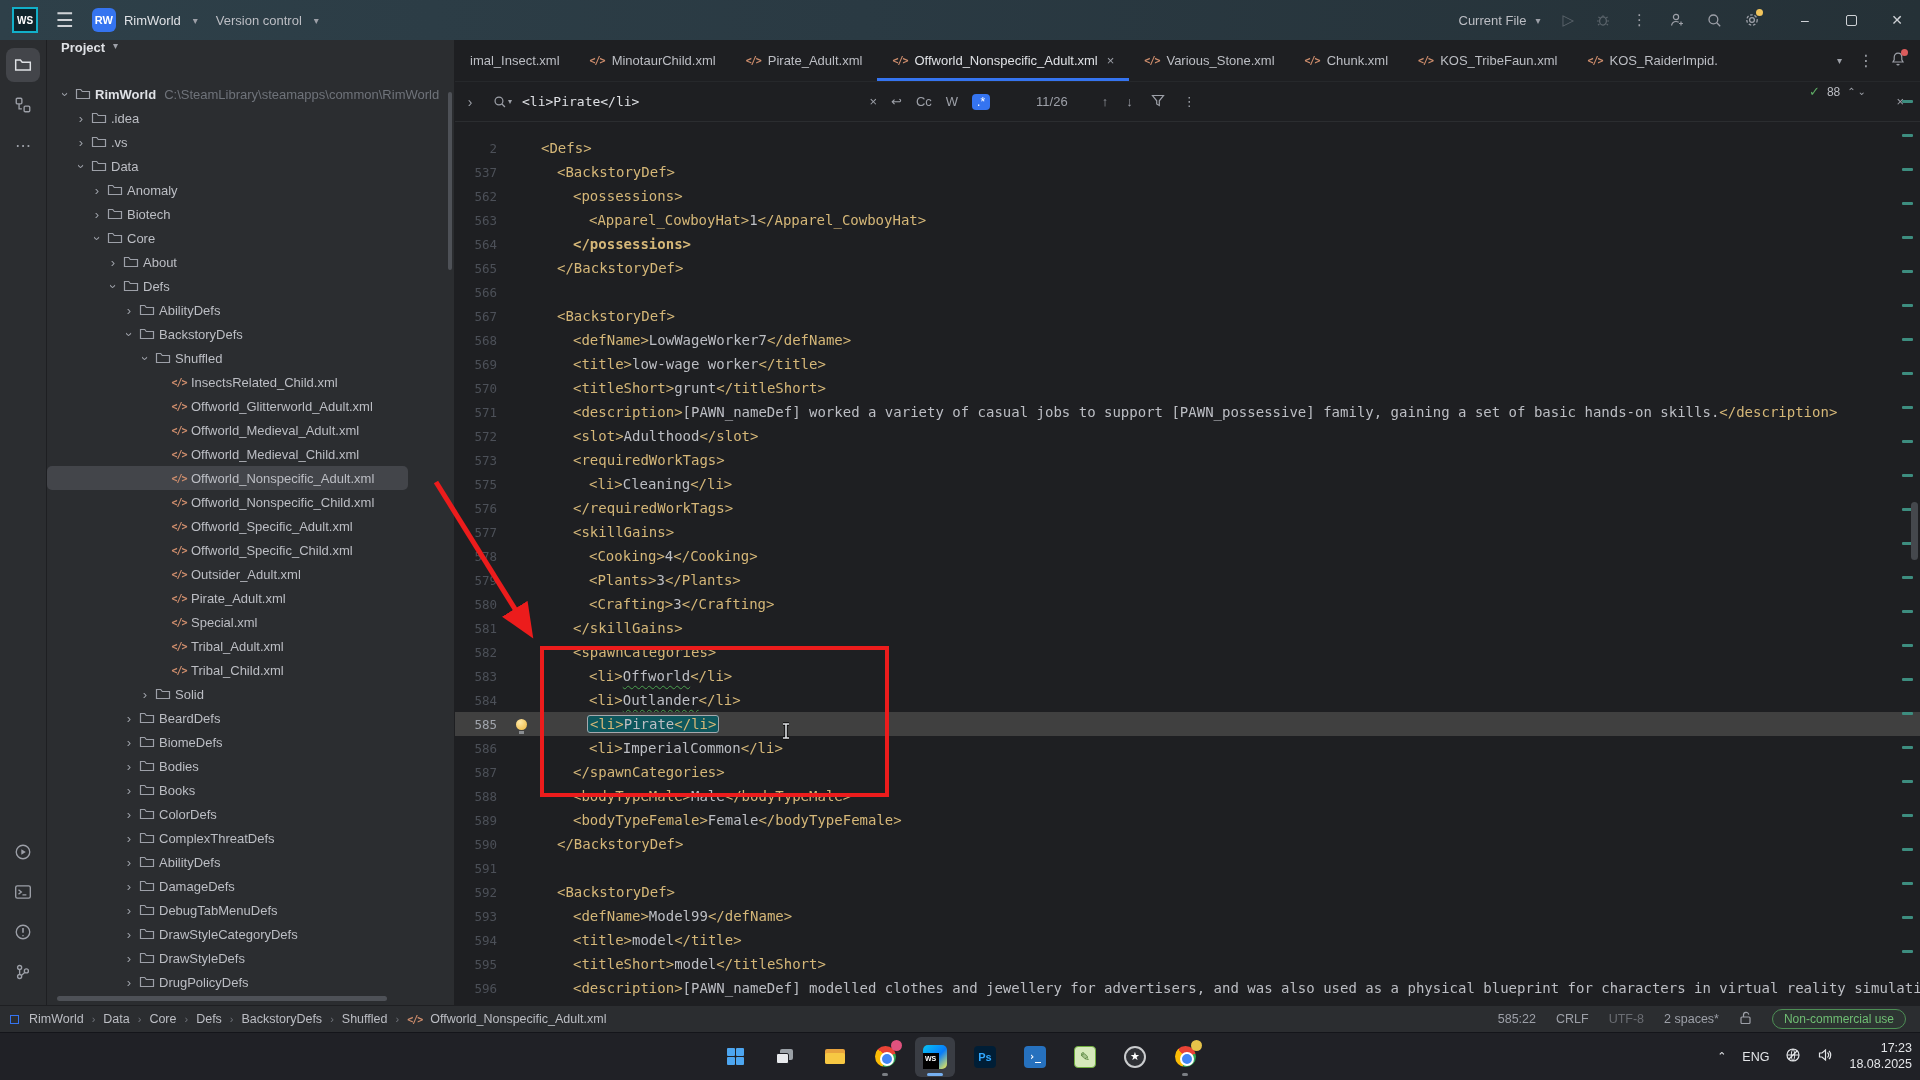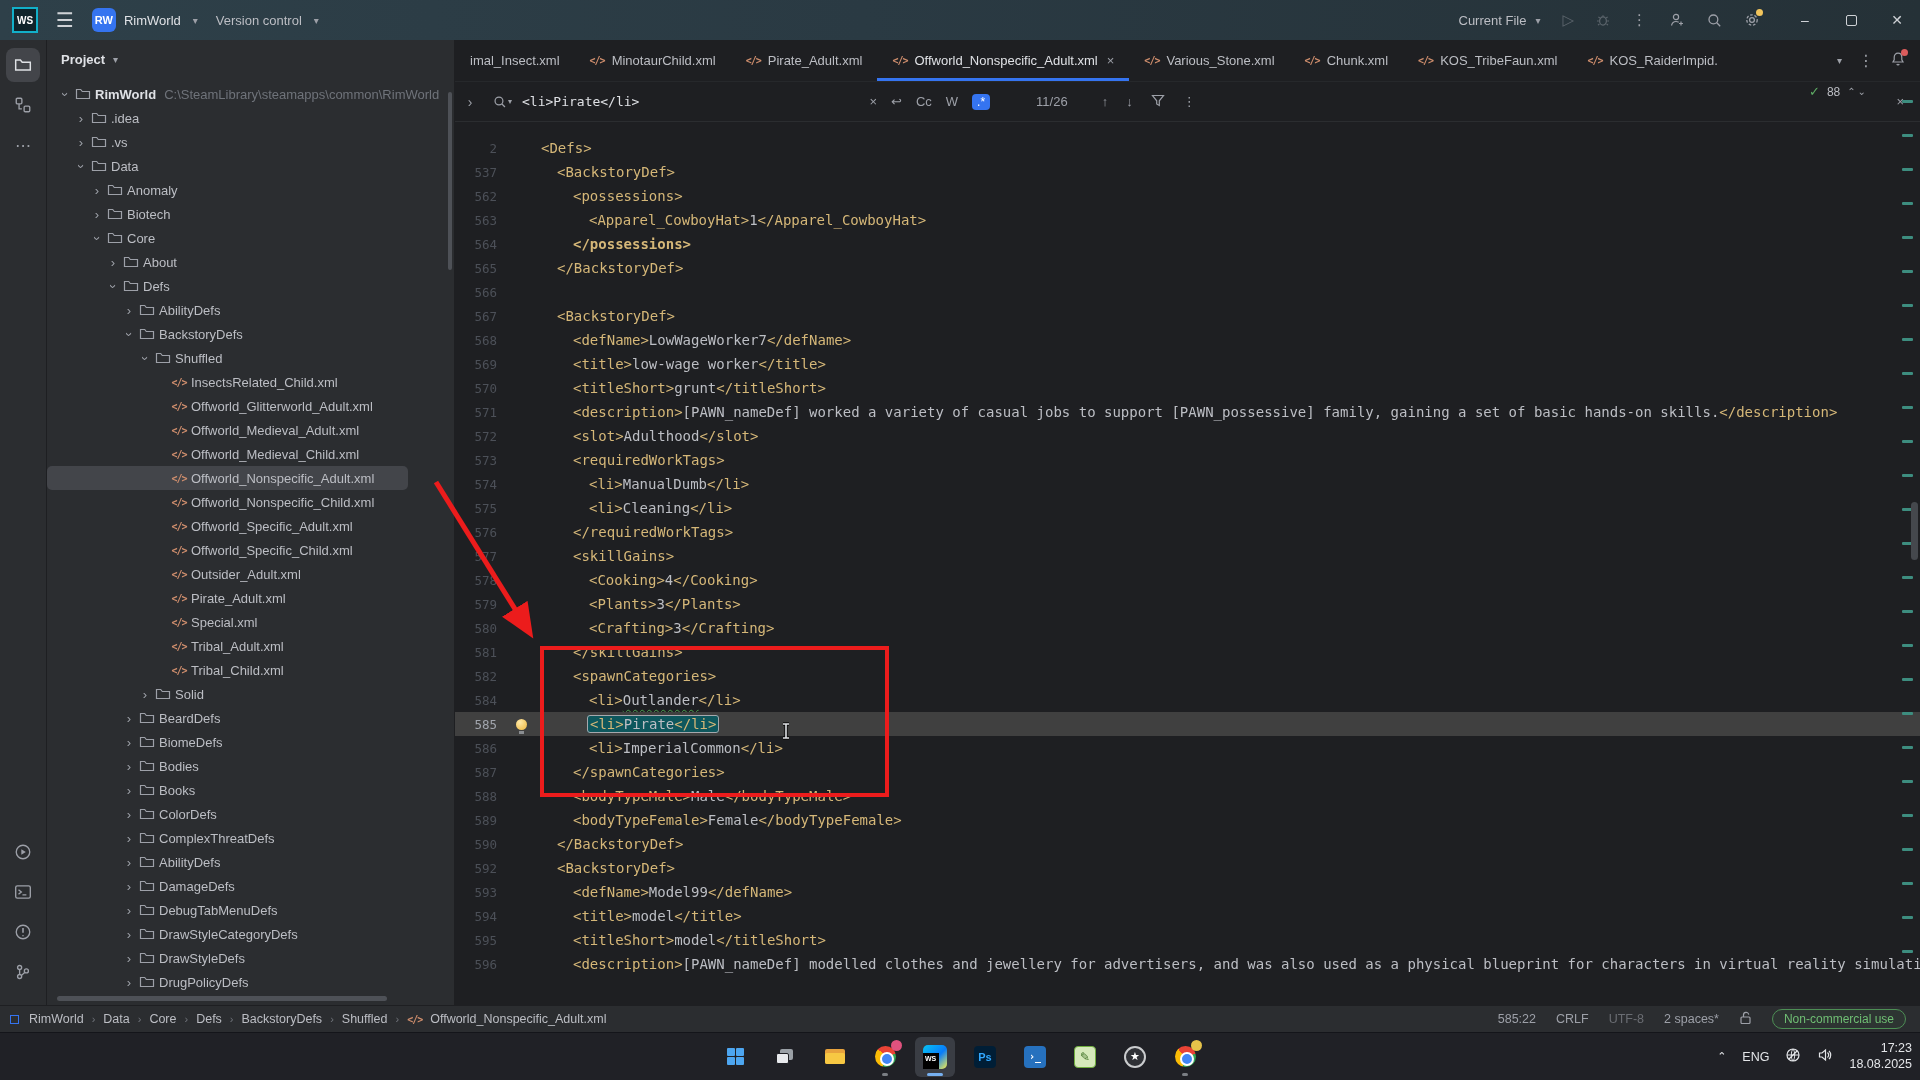--- a/index.html
+++ b/index.html
@@ -35,21 +35,21 @@
     border-right:1px solid #1e1f22; display:flex; flex-direction:column; align-items:center; padding-top:8px; }
   .rail-btn { width:34px; height:34px; border-radius:8px; display:flex; align-items:center; justify-content:center;
     margin-bottom:6px; color:#9da0a8; cursor:pointer; }
   .rail-btn.active { background:#43454a; color:#dfe1e5; }
   .rail-spacer { flex:1; }
   .rail-bottom { display:flex; flex-direction:column; align-items:center; margin-bottom:10px; }
 
   
   .projpanel { position:absolute; left:47px; top:40px; width:408px; height:965px; background:#2b2d30;
     border-right:1px solid #1e1f22; overflow:hidden; }
-  .proj-header { height:38px; display:flex; align-items:center; padding-left:14px; gap:4px; }
+  .proj-header { height:38px; display:flex; align-items:flex-start; padding-left:14px; gap:4px; }
   .proj-title { color:#dfe1e5; font-size:13px; font-weight:bold; }
   #tree { position:absolute; left:0; top:42px; width:100%; }
   .trow { height:24px; display:flex; align-items:center; font-size:13px; color:#bcbec4; white-space:nowrap; cursor:pointer; }
   .trow.selected { background:#43454a; border-radius:5px; margin-right:46px; }
   .chev { width:16px; flex:0 0 16px; text-align:center; color:#9da0a8; font-size:13px; display:inline-block; }
   .chev.open { transform:rotate(90deg); }
   .ticon { width:20px; flex:0 0 20px; display:flex; align-items:center; justify-content:center; }
   .xicon { color:#cf8e6d; font-family:"DejaVu Sans Mono",monospace; font-size:10px; font-weight:bold; letter-spacing:-1px; }
   .tlabel { margin-left:2px; }
   .tlabel.bold { font-weight:bold; color:#dfe1e5; }
@@ -695,36 +695,37 @@
           <div class="code-row"><span class="ln">564</span><span class="lnicon"></span><span class="ct" style="padding-left: 32px; font-weight: bold;"><span class="seg-t">&lt;/possessions&gt;</span></span></div>
           <div class="code-row"><span class="ln">565</span><span class="lnicon"></span><span class="ct" style="padding-left: 16px;"><span class="seg-t">&lt;/BackstoryDef&gt;</span></span></div>
           <div class="code-row"><span class="ln">566</span><span class="lnicon"></span><span class="ct" style="padding-left: 0px;"></span></div>
           <div class="code-row"><span class="ln">567</span><span class="lnicon"></span><span class="ct" style="padding-left: 16px;"><span class="seg-t">&lt;BackstoryDef&gt;</span></span></div>
           <div class="code-row"><span class="ln">568</span><span class="lnicon"></span><span class="ct" style="padding-left: 32px;"><span class="seg-t">&lt;defName&gt;</span><span class="seg-v">LowWageWorker7</span><span class="seg-t">&lt;/defName&gt;</span></span></div>
           <div class="code-row"><span class="ln">569</span><span class="lnicon"></span><span class="ct" style="padding-left: 32px;"><span class="seg-t">&lt;title&gt;</span><span class="seg-v">low-wage worker</span><span class="seg-t">&lt;/title&gt;</span></span></div>
           <div class="code-row"><span class="ln">570</span><span class="lnicon"></span><span class="ct" style="padding-left: 32px;"><span class="seg-t">&lt;titleShort&gt;</span><span class="seg-v">grunt</span><span class="seg-t">&lt;/titleShort&gt;</span></span></div>
           <div class="code-row"><span class="ln">571</span><span class="lnicon"></span><span class="ct" style="padding-left: 32px;"><span class="seg-t">&lt;description&gt;</span><span class="seg-v">[PAWN_nameDef] worked a variety of casual jobs to support [PAWN_possessive] family, gaining a set of basic hands-on skills.</span><span class="seg-t">&lt;/description&gt;</span></span></div>
           <div class="code-row"><span class="ln">572</span><span class="lnicon"></span><span class="ct" style="padding-left: 32px;"><span class="seg-t">&lt;slot&gt;</span><span class="seg-v">Adulthood</span><span class="seg-t">&lt;/slot&gt;</span></span></div>
           <div class="code-row"><span class="ln">573</span><span class="lnicon"></span><span class="ct" style="padding-left: 32px;"><span class="seg-t">&lt;requiredWorkTags&gt;</span></span></div>
-          <div class="code-row"><span class="ln">574</span><span class="lnicon"></span><span class="ct" style="padding-left: 48px;"><span class="seg-t">&lt;li&gt;</span><span class="seg-v">ManualDumb</span><span class="seg-t">&lt;/li&gt;</span></span></div>
           <div class="code-row"><span class="ln">575</span><span class="lnicon"></span><span class="ct" style="padding-left: 48px;"><span class="seg-t">&lt;li&gt;</span><span class="seg-v">Cleaning</span><span class="seg-t">&lt;/li&gt;</span></span></div>
           <div class="code-row"><span class="ln">576</span><span class="lnicon"></span><span class="ct" style="padding-left: 32px;"><span class="seg-t">&lt;/requiredWorkTags&gt;</span></span></div>
           <div class="code-row"><span class="ln">577</span><span class="lnicon"></span><span class="ct" style="padding-left: 32px;"><span class="seg-t">&lt;skillGains&gt;</span></span></div>
           <div class="code-row"><span class="ln">578</span><span class="lnicon"></span><span class="ct" style="padding-left: 48px;"><span class="seg-t">&lt;Cooking&gt;</span><span class="seg-v">4</span><span class="seg-t">&lt;/Cooking&gt;</span></span></div>
           <div class="code-row"><span class="ln">579</span><span class="lnicon"></span><span class="ct" style="padding-left: 48px;"><span class="seg-t">&lt;Plants&gt;</span><span class="seg-v">3</span><span class="seg-t">&lt;/Plants&gt;</span></span></div>
           <div class="code-row"><span class="ln">580</span><span class="lnicon"></span><span class="ct" style="padding-left: 48px;"><span class="seg-t">&lt;Crafting&gt;</span><span class="seg-v">3</span><span class="seg-t">&lt;/Crafting&gt;</span></span></div>
           <div class="code-row"><span class="ln">581</span><span class="lnicon"></span><span class="ct" style="padding-left: 32px;"><span class="seg-t">&lt;/skillGains&gt;</span></span></div>
           <div class="code-row"><span class="ln">582</span><span class="lnicon"></span><span class="ct" style="padding-left: 32px;"><span class="seg-t">&lt;spawnCategories&gt;</span></span></div>
+          <div class="code-row"><span class="ln">583</span><span class="lnicon"></span><span class="ct" style="padding-left: 48px;"><span class="seg-t">&lt;li&gt;</span><span class="seg-w">Offworld</span><span class="seg-t">&lt;/li&gt;</span></span></div>
           <div class="code-row"><span class="ln">584</span><span class="lnicon"></span><span class="ct" style="padding-left: 48px;"><span class="seg-t">&lt;li&gt;</span><span class="seg-w">Outlander</span><span class="seg-t">&lt;/li&gt;</span></span></div>
           <div class="code-row caret-line"><span class="ln">585</span><span class="lnicon"><span class="bulb"></span></span><span class="ct" style="padding-left: 48px;"><span class="selbox"><span class="seg-t">&lt;li&gt;</span><span class="seg-v">Pirate</span><span class="seg-t">&lt;/li&gt;</span></span></span></div>
           <div class="code-row"><span class="ln">586</span><span class="lnicon"></span><span class="ct" style="padding-left: 48px;"><span class="seg-t">&lt;li&gt;</span><span class="seg-v">ImperialCommon</span><span class="seg-t">&lt;/li&gt;</span></span></div>
           <div class="code-row"><span class="ln">587</span><span class="lnicon"></span><span class="ct" style="padding-left: 32px;"><span class="seg-t">&lt;/spawnCategories&gt;</span></span></div>
           <div class="code-row"><span class="ln">588</span><span class="lnicon"></span><span class="ct" style="padding-left: 32px;"><span class="seg-t">&lt;bodyTypeMale&gt;</span><span class="seg-v">Male</span><span class="seg-t">&lt;/bodyTypeMale&gt;</span></span></div>
           <div class="code-row"><span class="ln">589</span><span class="lnicon"></span><span class="ct" style="padding-left: 32px;"><span class="seg-t">&lt;bodyTypeFemale&gt;</span><span class="seg-v">Female</span><span class="seg-t">&lt;/bodyTypeFemale&gt;</span></span></div>
           <div class="code-row"><span class="ln">590</span><span class="lnicon"></span><span class="ct" style="padding-left: 16px;"><span class="seg-t">&lt;/BackstoryDef&gt;</span></span></div>
+          <div class="code-row"><span class="ln">591</span><span class="lnicon"></span><span class="ct" style="padding-left: 0px;"></span></div>
           <div class="code-row"><span class="ln">592</span><span class="lnicon"></span><span class="ct" style="padding-left: 16px;"><span class="seg-t">&lt;BackstoryDef&gt;</span></span></div>
           <div class="code-row"><span class="ln">593</span><span class="lnicon"></span><span class="ct" style="padding-left: 32px;"><span class="seg-t">&lt;defName&gt;</span><span class="seg-v">Model99</span><span class="seg-t">&lt;/defName&gt;</span></span></div>
           <div class="code-row"><span class="ln">594</span><span class="lnicon"></span><span class="ct" style="padding-left: 32px;"><span class="seg-t">&lt;title&gt;</span><span class="seg-v">model</span><span class="seg-t">&lt;/title&gt;</span></span></div>
           <div class="code-row"><span class="ln">595</span><span class="lnicon"></span><span class="ct" style="padding-left: 32px;"><span class="seg-t">&lt;titleShort&gt;</span><span class="seg-v">model</span><span class="seg-t">&lt;/titleShort&gt;</span></span></div>
           <div class="code-row"><span class="ln">596</span><span class="lnicon"></span><span class="ct" style="padding-left: 32px;"><span class="seg-t">&lt;description&gt;</span><span class="seg-v">[PAWN_nameDef] modelled clothes and jewellery for advertisers, and was also used as a physical blueprint for characters in virtual reality simulations</span></span></div>
         </div>
     </div>
 
     <div class="inspect-widget">
       <span class="ok">✓</span>

